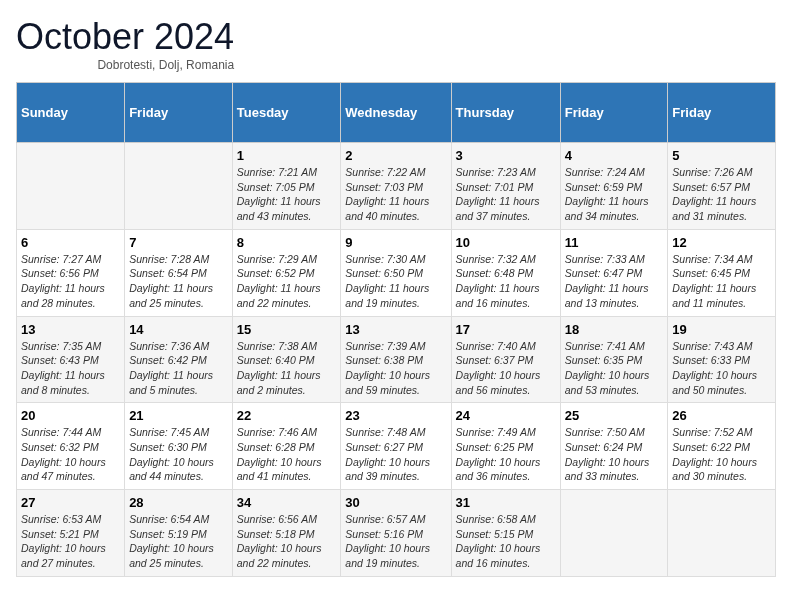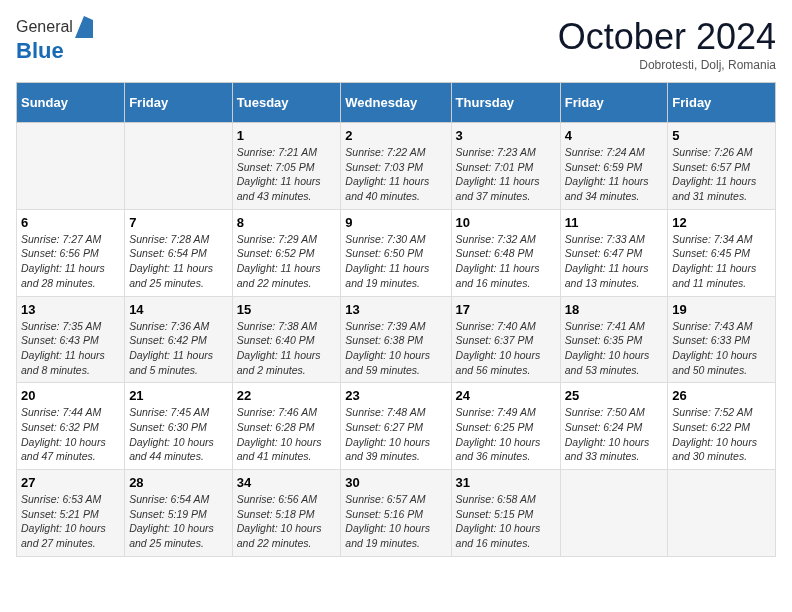--- a/index.html
+++ b/index.html
@@ -43,21 +43,21 @@
     table {
       width: 100%;
       border-collapse: collapse;
       font-size: 11px;
     }
     thead tr {
       background-color: #2e75b6;
       color: #fff;
     }
     thead th {
-      padding: 12px 4px;
+      padding: 22px 4px;
       text-align: left;
       font-weight: bold;
       font-size: 13px;
       border: 1px solid #ccc;
     }
     tbody tr {
       vertical-align: top;
     }
     tbody tr:nth-child(odd) {
       background-color: #f5f5f5;
@@ -87,33 +87,20 @@
       background: #fff;
     }
     tbody tr:nth-child(odd) .empty-cell {
       background: #f5f5f5;
     }
   </style>
 </head>
 <body>
 
 <div class="header">
-  <div class="logo">
-    <div>
-      <div style="display:flex; align-items:center;">
-        <span class="logo-general">General</span>
-        <svg class="logo-icon" viewBox="0 0 18 22" xmlns="http://www.w3.org/2000/svg">
-          <polygon points="0,22 18,22 18,4 9,0" fill="#2e75b6"></polygon>
-        </svg>
-      </div>
-      <div>
-        <span class="logo-blue" style="font-size:22px; font-weight:bold; color:#1a6bb5;">Blue</span>
-      </div>
-    </div>
-  </div>
   <div class="title-block">
     <div class="month-title">October 2024</div>
     <div class="location">Dobrotesti, Dolj, Romania</div>
   </div>
 </div>
 
 <table>
   <thead>
     <tr>
     <th>Sunday</th>

